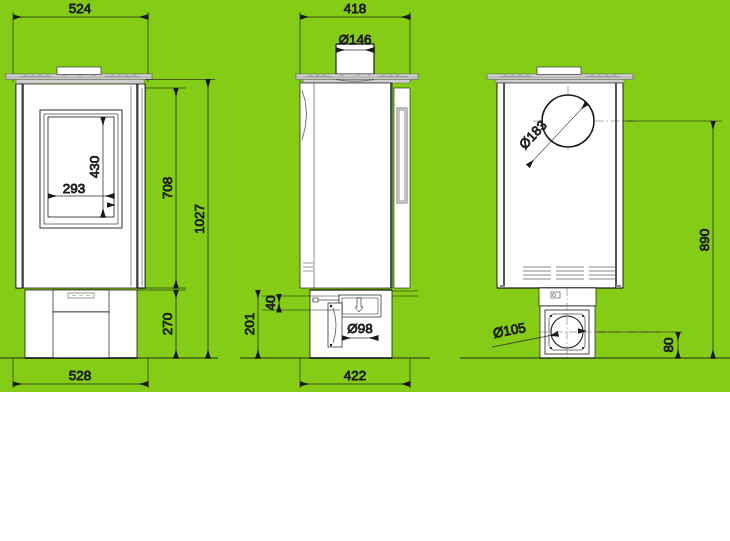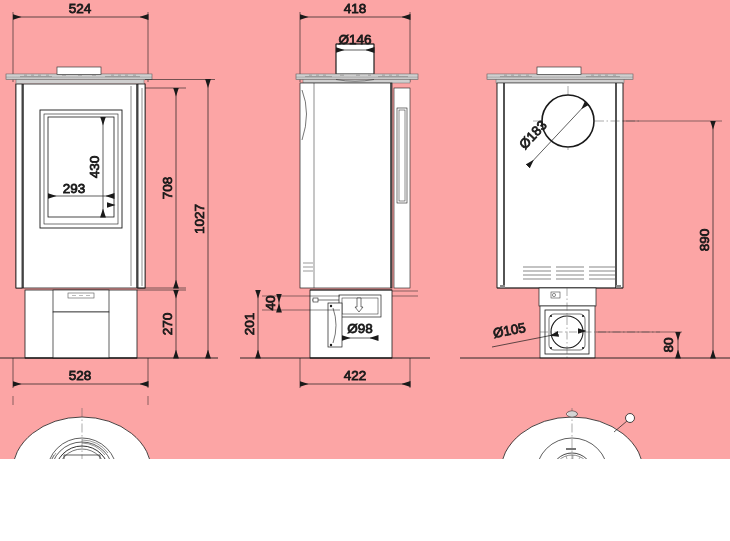--- a/index.html
+++ b/index.html
@@ -3,22 +3,22 @@
 <meta charset="utf-8">
 <style>
   html, body {
     margin: 0;
     padding: 0;
     background: #ffffff;
   }
   #sheet {
     position: relative;
     width: 730px;
-    height: 459px;
-    background: #fca5a5;
+    height: 392px;
+    background: #84cc16;
     font-family: "Liberation Sans", sans-serif;
     overflow: hidden;
   }
   #sheet svg {
     position: absolute;
     left: 0;
     top: 0;
   }
   .dimtext {
     font-family: "Liberation Sans", sans-serif;

